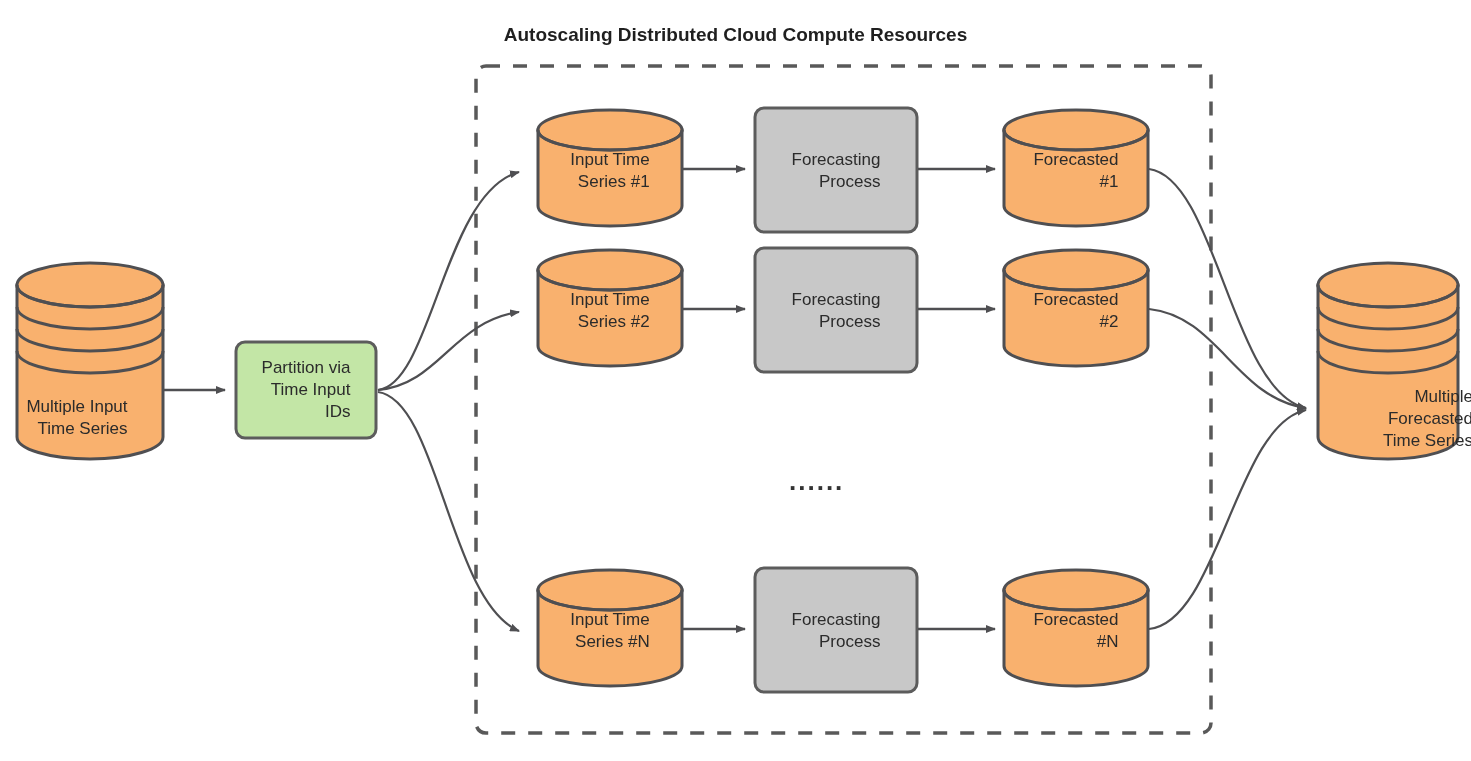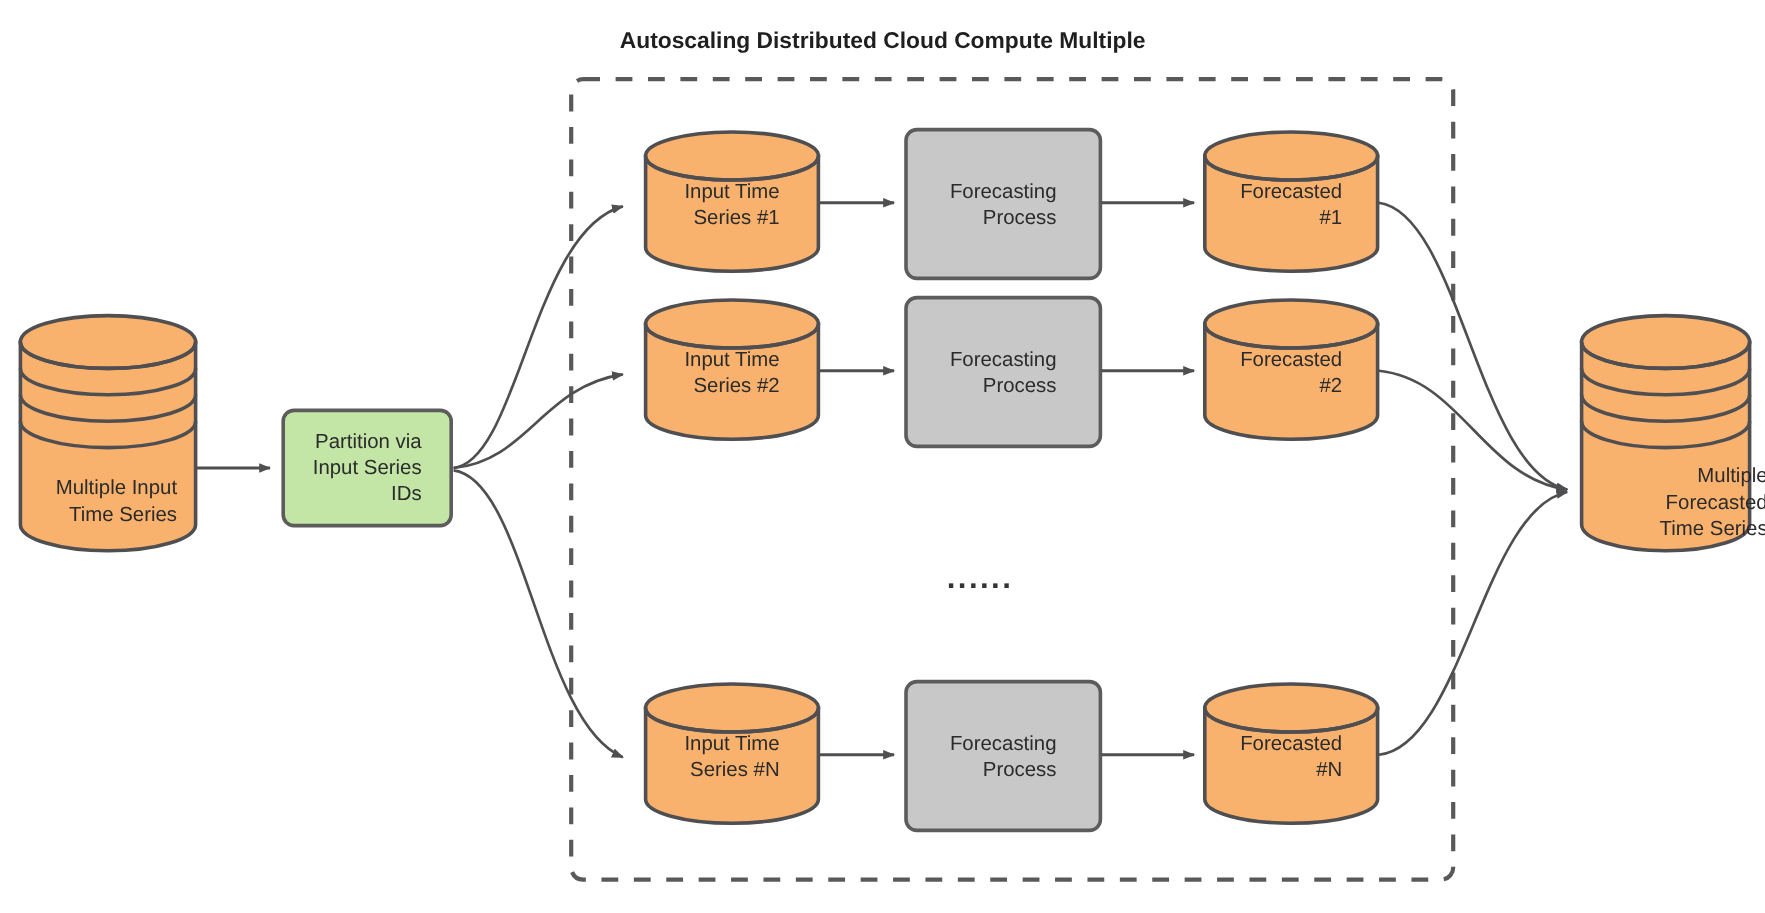--- a/index.html
+++ b/index.html
@@ -37,21 +37,21 @@
     letter-spacing:2px;
     color:#333333;
     line-height:1;
   }
 </style>
 </head>
 <body>
 
 <div id="stage">
 
-  <div class="diagram-title">Autoscaling Distributed Cloud Compute Multiple</div>
+  <div class="diagram-title">Autoscaling Distributed Cloud Compute Resources</div>
 
   <svg id="canvas" viewBox="0 0 1471 761">
     <defs>
       <marker id="arrowhead" markerWidth="10" markerHeight="8" refX="9" refY="4" orient="auto" markerUnits="userSpaceOnUse">
         <path d="M0,0 L10,4 L0,8 z" fill="#4f4f52"></path>
       </marker>
     </defs>
 
     <rect x="476" y="66" width="735" height="667" rx="10" ry="10" fill="none" stroke="#595959" stroke-width="3.5" stroke-dasharray="14 13"></rect>
 
@@ -121,25 +121,25 @@
     <g>
       <path d="M1318,285 L1318,437 A70,22 0 0 0 1458,437 L1458,285 Z" fill="#f9b16e" stroke="#4f4f52" stroke-width="3"></path>
       <ellipse cx="1388" cy="285" rx="70" ry="22" fill="#f9b16e" stroke="#4f4f52" stroke-width="3"></ellipse>
       <path d="M1318,285 A70,22 0 0 0 1458,285" fill="none" stroke="#4f4f52" stroke-width="3"></path>
       <path d="M1318,307 A70,22 0 0 0 1458,307" fill="none" stroke="#4f4f52" stroke-width="3"></path>
       <path d="M1318,329 A70,22 0 0 0 1458,329" fill="none" stroke="#4f4f52" stroke-width="3"></path>
       <path d="M1318,351 A70,22 0 0 0 1458,351" fill="none" stroke="#4f4f52" stroke-width="3"></path>
     </g>
   </svg>
 
-  <div class="node-label" style="left:17px;top:385px;width:120px;height:66px;padding-left:20px;">Multiple Input
+  <div class="node-label" style="left:17px;top:385px;width:120px;height:66px;">Multiple Input
 Time Series</div>
 
   <div class="node-label" style="left:236px;top:352px;width:140px;height:76px;">Partition via
-Input Series
+Time Input
 IDs</div>
 
   <div class="node-label" style="left:538px;top:138px;width:144px;height:66px;">Input Time
 Series #1</div>
   <div class="node-label" style="left:755px;top:138px;width:162px;height:66px;">Forecasting
 Process</div>
   <div class="node-label" style="left:1004px;top:138px;width:144px;height:66px;">Forecasted
 #1</div>
 
   <div class="node-label" style="left:538px;top:278px;width:144px;height:66px;">Input Time

